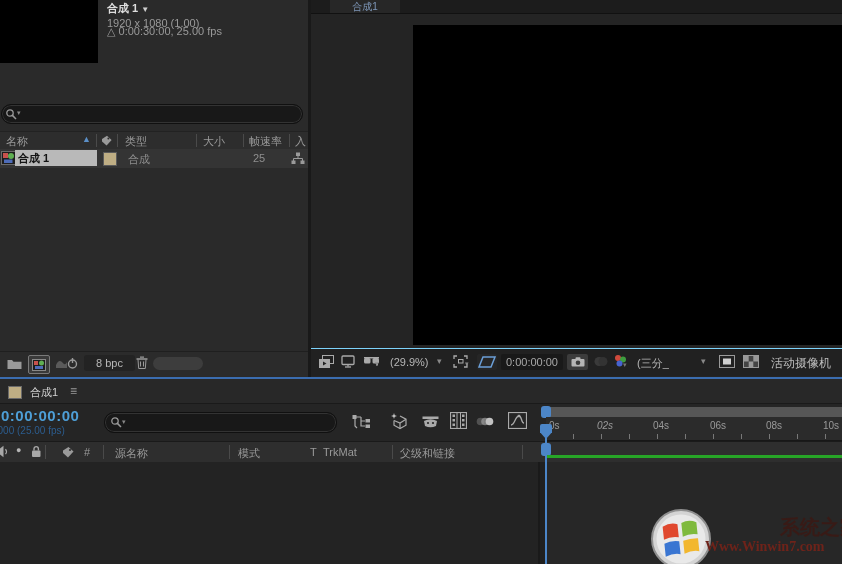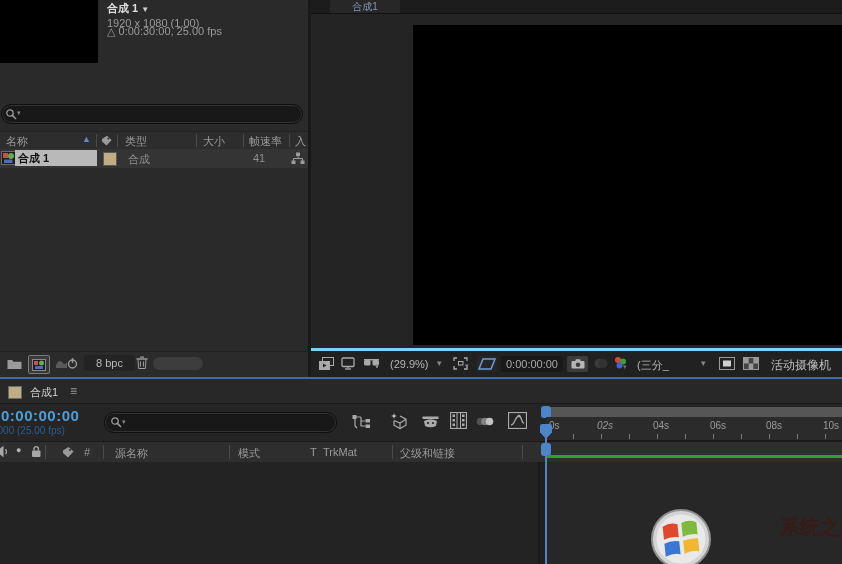--- a/index.html
+++ b/index.html
@@ -63,21 +63,21 @@
     <svg width="15" height="14">
         <rect x="0.5" y="0.5" width="14" height="13" fill="#1d1d1d" stroke="#6a6a6a"></rect>
         <rect x="2" y="2" width="5" height="5" fill="#c8524d"></rect>
         <circle cx="10" cy="5" r="3" fill="#5fae52"></circle>
         <rect x="3" y="8.5" width="8.5" height="3.5" fill="#4e6cb8"></rect>
       </svg>
   </span>
   <span class="abs txt" style="left:15px;top:1px;height:15px;background:#b9b9b9;color:#141414;font-weight:bold;padding:1px 6px 0 3px;min-width:73px;">合成 1</span>
   <span class="abs" style="left:103px;top:3px;width:12px;height:12px;background:#bfae84;border:1px solid #5a5a5a;"></span>
   <span class="abs txt" style="left:128px;top:3px;color:#8f8f8f;">合成</span>
-  <span class="abs txt" style="left:253px;top:3px;color:#8f8f8f;">41</span>
+  <span class="abs txt" style="left:253px;top:3px;color:#8f8f8f;">25</span>
   <span class="abs" style="left:291px;top:3px;">
     <svg width="14" height="13">
         <rect x="5" y="0.5" width="4" height="3.5" fill="#9a9a9a"></rect>
         <path d="M7,4 V6.5 M2.5,9 V6.5 H11.5 V9" stroke="#9a9a9a" fill="none"></path>
         <rect x="0.5" y="8.5" width="4" height="3.5" fill="#9a9a9a"></rect>
         <rect x="9.5" y="8.5" width="4" height="3.5" fill="#9a9a9a"></rect>
       </svg>
   </span>
 </div>
 
@@ -114,21 +114,21 @@
 </div>
 
 <div class="abs" style="left:308px;top:0;width:534px;height:377px;background:#242424;border-left:3px solid #191919;"></div>
 <div class="abs" style="left:311px;top:0;width:531px;height:13px;background:#1c1c1c;border-bottom:1px solid #111;"></div>
 <div class="abs tool-btn" style="left:330px;top:0;width:70px;height:13px;background:#272727;">
   <span class="txt" style="color:#7e97b8;font-size:10px;">合成1</span>
 </div>
 
 <div class="abs" style="left:413px;top:25px;width:429px;height:320px;background:#000;"></div>
 
-<div class="abs" style="left:311px;top:348px;width:531px;height:27px;background:#212121;border-top:3px solid #7dd3fc;">
+<div class="abs" style="left:311px;top:348px;width:531px;height:27px;background:#212121;border-top:1px solid #7dd3fc;">
   <span class="abs" style="left:7px;top:6px;">
     <svg width="17" height="14">
         <rect x="4.5" y="0.5" width="11" height="8" fill="none" stroke="#aaa"></rect>
         <rect x="1" y="4" width="11" height="9" fill="#aaa"></rect>
         <path d="M5,6.5 l3.5,2 -3.5,2 z" fill="#212121"></path>
       </svg>
   </span>
   <span class="abs" style="left:30px;top:6px;">
     <svg width="15" height="13">
         <rect x="1" y="1" width="12" height="8.5" rx="1" fill="none" stroke="#aaa" stroke-width="1.3"></rect>
@@ -341,13 +341,14 @@
       <circle cx="31" cy="31" r="24.5" fill="#e9e9e9"></circle>
       <g transform="rotate(-6 31 31)">
         <path d="M14,17 Q22,13 29,16 L29,29 Q21,27 14,30 Z" fill="#e0482e"></path>
         <path d="M33,15 Q41,12 48,16 L48,28 Q40,26 33,29 Z" fill="#7fba3d"></path>
         <path d="M14,34 Q21,31 29,33 L29,46 Q22,44 14,47 Z" fill="#3a76d2"></path>
         <path d="M33,33 Q40,31 48,32 L48,45 Q41,43 33,46 Z" fill="#f2b72e"></path>
       </g>
     </svg>
   </span>
   <span class="abs txt" style="left:130px;top:9px;font-weight:bold;font-size:20px;color:#3d1812;opacity:0.8;">系统之家</span>
+  <span class="abs txt" style="left:55px;top:34px;font-family:'Liberation Serif','DejaVu Serif',serif;font-weight:bold;font-size:14px;color:#6e231a;">Www.Winwin7.com</span>
 </div>
 
 </body></html>

